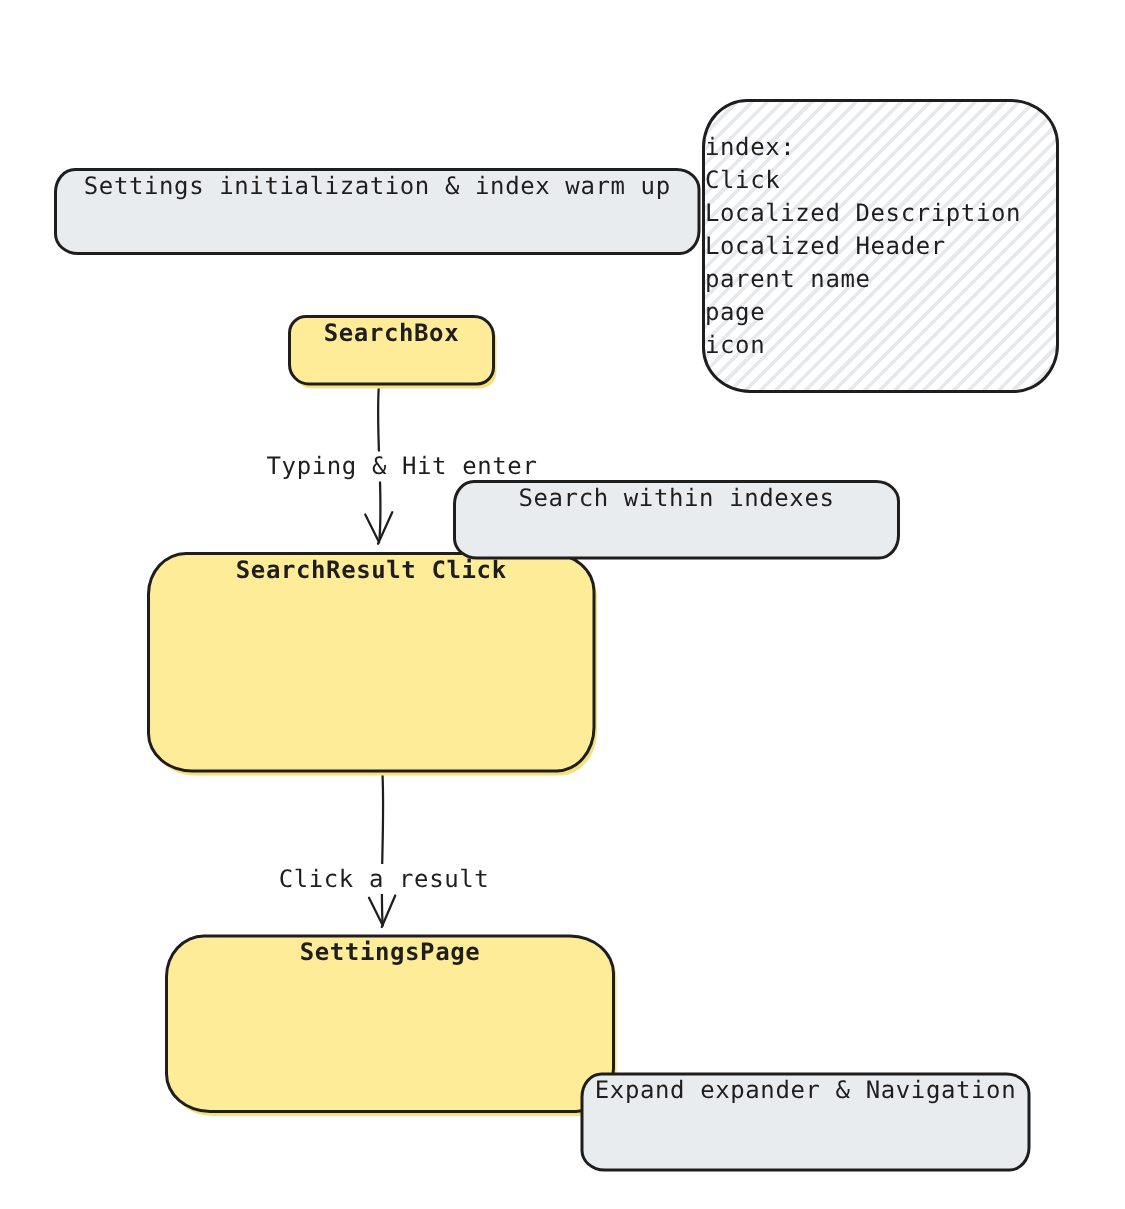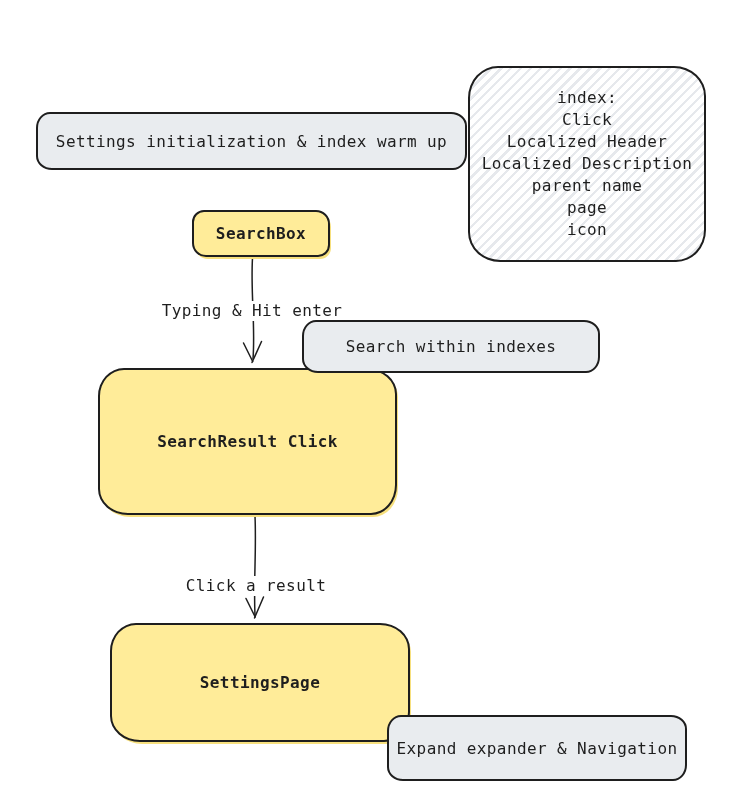--- a/index.html
+++ b/index.html
@@ -2,21 +2,21 @@
 <html><head>
 <meta charset="utf-8">
 <style>
   html,body{margin:0;padding:0;background:#ffffff;}
   .canvas{
     position:relative;width:750px;height:806px;background:#ffffff;overflow:hidden;
     font-family:"DejaVu Sans Mono","Liberation Mono",monospace;
     color:#1e1e1e;font-size:16px;letter-spacing:0.4px;
   }
   .node{
-    position:absolute;display:flex;align-items:center;justify-content:center;
+    position:absolute;display:flex;align-items:flex-start;justify-content:center;
     border:2px solid #1e1e1e;box-sizing:border-box;text-align:center;
     white-space:nowrap;
   }
   .fill-gray{background:#e9ecef;}
   .fill-yellow{
     background:#ffec99;
     box-shadow:2px 3px 0 -1px #f7e07e;
     font-weight:bold;
   }
   .small-r{border-radius:14px 16px 14px 16px / 16px 14px 16px 14px;}
@@ -32,21 +32,21 @@
   }
   .node-searchbox{left:192px;top:210px;width:138px;height:47px;z-index:1;border-radius:12px 14px 12px 14px;}
   .node-search-within{left:302px;top:320px;width:298px;height:53px;z-index:3;}
   .node-searchresult{left:98px;top:368px;width:299px;height:147px;z-index:2;}
   .node-settingspage{left:110px;top:623px;width:300px;height:119px;z-index:1;}
   .node-expand{left:387px;top:715px;width:300px;height:66px;z-index:2;}
   .edge-label{
     position:absolute;transform:translateX(-50%);z-index:1;
     background:#ffffff;padding:0 3px;line-height:20px;white-space:nowrap;
   }
-  .edge-label-typing{left:252px;top:301px;text-align:center;}
+  .edge-label-typing{left:268px;top:301px;text-align:center;}
   .edge-label-click{left:256px;top:532px;margin-top:44px;}
   .arrow-layer{position:absolute;left:0;top:0;z-index:0;}
   .index-line{display:block;}
 </style>
 </head>
 <body>
 
 <div class="canvas">
 
   <svg class="arrow-layer" width="750" height="806" viewBox="0 0 750 806">
@@ -62,22 +62,22 @@
     </g>
   </svg>
 
   <div class="node fill-gray small-r node-settings-init">
     <span>Settings initialization &amp; index warm up</span>
   </div>
 
   <div class="node node-index-note">
     <span class="index-line">index:</span>
     <span class="index-line">Click</span>
+    <span class="index-line">Localized Description</span>
     <span class="index-line">Localized Header</span>
-    <span class="index-line">Localized Description</span>
     <span class="index-line">parent name</span>
     <span class="index-line">page</span>
     <span class="index-line">icon</span>
   </div>
 
   <div class="node fill-yellow node-searchbox">
     <span>SearchBox</span>
   </div>
 
   <div class="edge-label edge-label-typing">Typing &amp; Hit enter</div>

